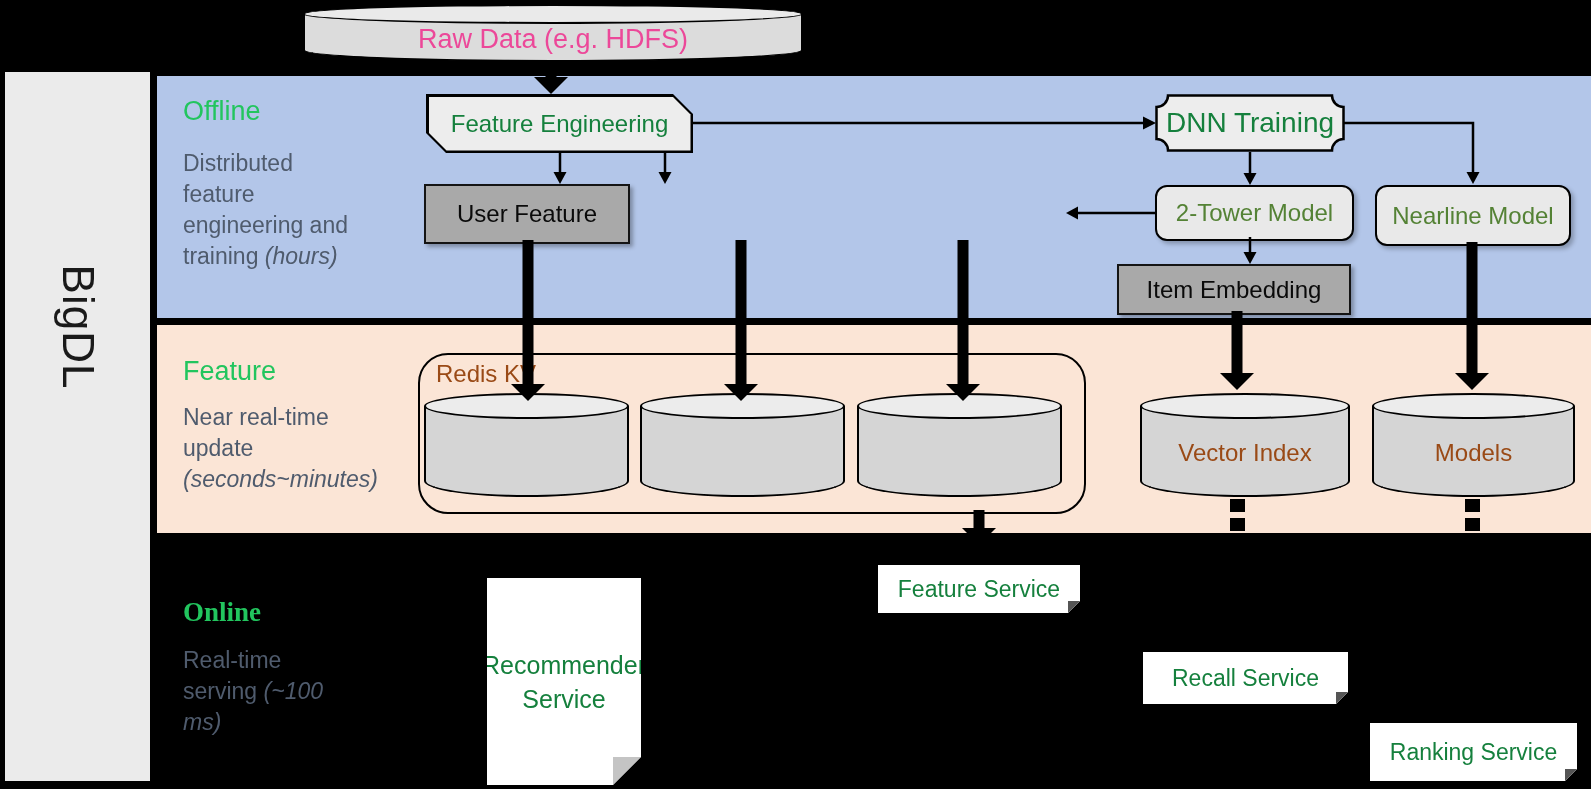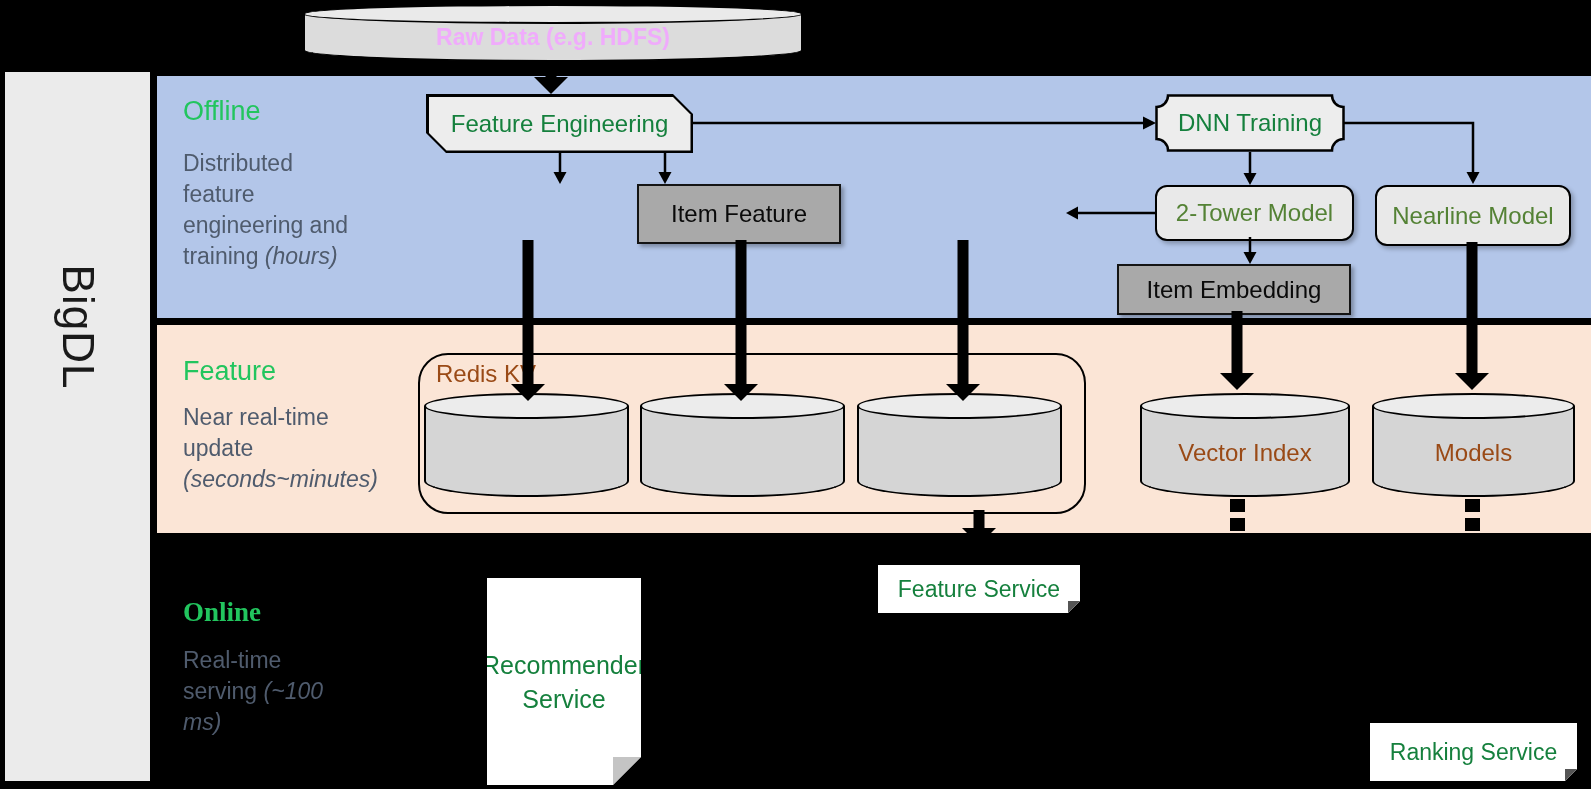--- a/index.html
+++ b/index.html
@@ -29,35 +29,35 @@
   .blue-label{color:#15803d;}
 
   
   .snip-outer{background:#000;
     clip-path:polygon(0 0,calc(100% - 20px) 0,100% 20px,100% 100%,20px 100%,0 calc(100% - 20px));}
   .snip-inner{position:absolute;inset:2.5px;background:#ededed;
     clip-path:polygon(0 0,calc(100% - 18px) 0,100% 18px,100% 100%,18px 100%,0 calc(100% - 18px));
     font-size:24px;}
 
   
-  .plaque-label{position:absolute;inset:0;font-size:24px;}
+  .plaque-label{position:absolute;inset:0;font-size:28px;}
 
   
   .cyl-top{position:absolute;left:0;right:0;top:0;height:26px;background:#ececec;
            border:2.5px solid #000;border-radius:50%;box-sizing:border-box;}
   .cyl-body{position:absolute;left:0;right:0;top:13px;bottom:0;background:#d5d5d5;
             border:2.5px solid #000;border-top:none;box-sizing:border-box;
             border-radius:0 0 50% 50% / 0 0 16px 16px;}
   .cyl-label{position:absolute;left:0;right:0;top:44%;text-align:center;
              font-size:24px;color:#9a4a16;}
   
   .cyl-top.flat{height:20px;background:#eaeaea;}
   .cyl-body.flat{top:10px;background:#dcdcdc;border-radius:0 0 50% 50% / 0 0 12px 12px;}
   .raw-label{position:absolute;left:0;right:0;top:20px;text-align:center;
-             font-size:23px;color:#f0abfc;font-weight:bold;}
+             font-size:27px;color:#ec4899;}
 
   
   .redis-box{left:418px;top:353px;width:664px;height:157px;border:2.5px solid #000;
              border-radius:30px;}
   .redis-label{position:absolute;left:16px;top:5px;font-size:24px;color:#9a4a16;white-space:nowrap;}
 
   
   .doc{background:#fff;}
   .doc .flap{position:absolute;right:0;bottom:0;background:#c4c4c4;
              clip-path:polygon(0 0,100% 0,0 100%);}
@@ -102,21 +102,21 @@
     <div class="snip-inner label-center blue-label">Feature Engineering</div>
   </div>
 
   <div class="abs" style="left:1155px;top:94px;width:190px;height:58px;">
     <svg width="190" height="58">
       <path d="M 13 1.5 H 177 A 11.5 11.5 0 0 0 188.5 13 V 45 A 11.5 11.5 0 0 0 177 56.5 H 13 A 11.5 11.5 0 0 0 1.5 45 V 13 A 11.5 11.5 0 0 0 13 1.5 Z" fill="#ededed" stroke="#000" stroke-width="2.5"></path>
     </svg>
     <div class="plaque-label label-center blue-label">DNN Training</div>
   </div>
 
-  <div class="abs graybox label-center" style="left:637px;top:184px;width:200px;height:56px;">Item Feature</div>
+  <div class="abs graybox label-center" style="left:424px;top:184px;width:202px;height:56px;">User Feature</div>
 
   <div class="abs roundbox label-center" style="left:1155px;top:185px;width:195px;height:52px;">2-Tower Model</div>
   <div class="abs roundbox label-center" style="left:1375px;top:185px;width:192px;height:57px;">Nearline Model</div>
 
   <div class="abs graybox label-center" style="left:1117px;top:264px;width:230px;height:47px;">Item Embedding</div>
 
   <div class="abs redis-box">
     <div class="redis-label">Redis KV</div>
   </div>
 
@@ -149,20 +149,25 @@
     <span>Recommender Service</span>
     <div class="flap" style="width:28px;height:28px;"></div>
   </div>
 
   <div class="abs doc label-center blue-label svc" style="left:878px;top:565px;width:202px;height:48px;
        clip-path:polygon(0 0,100% 0,100% calc(100% - 12px),calc(100% - 12px) 100%,0 100%);align-items:center;">
     <span>Feature Service</span>
     <div class="flap" style="width:12px;height:12px;background:#555;"></div>
   </div>
 
+  <div class="abs doc label-center blue-label svc" style="left:1143px;top:652px;width:205px;height:52px;
+       clip-path:polygon(0 0,100% 0,100% calc(100% - 12px),calc(100% - 12px) 100%,0 100%);">
+    <span>Recall Service</span>
+    <div class="flap" style="width:12px;height:12px;background:#555;"></div>
+  </div>
 
   <div class="abs doc label-center blue-label svc" style="left:1370px;top:723px;width:207px;height:58px;
        clip-path:polygon(0 0,100% 0,100% calc(100% - 12px),calc(100% - 12px) 100%,0 100%);">
     <span>Ranking Service</span>
     <div class="flap" style="width:12px;height:12px;background:#555;"></div>
   </div>
 
   <svg class="overlay" width="1591" height="789">
 
     <g stroke="#000" stroke-width="2.5" fill="none">

